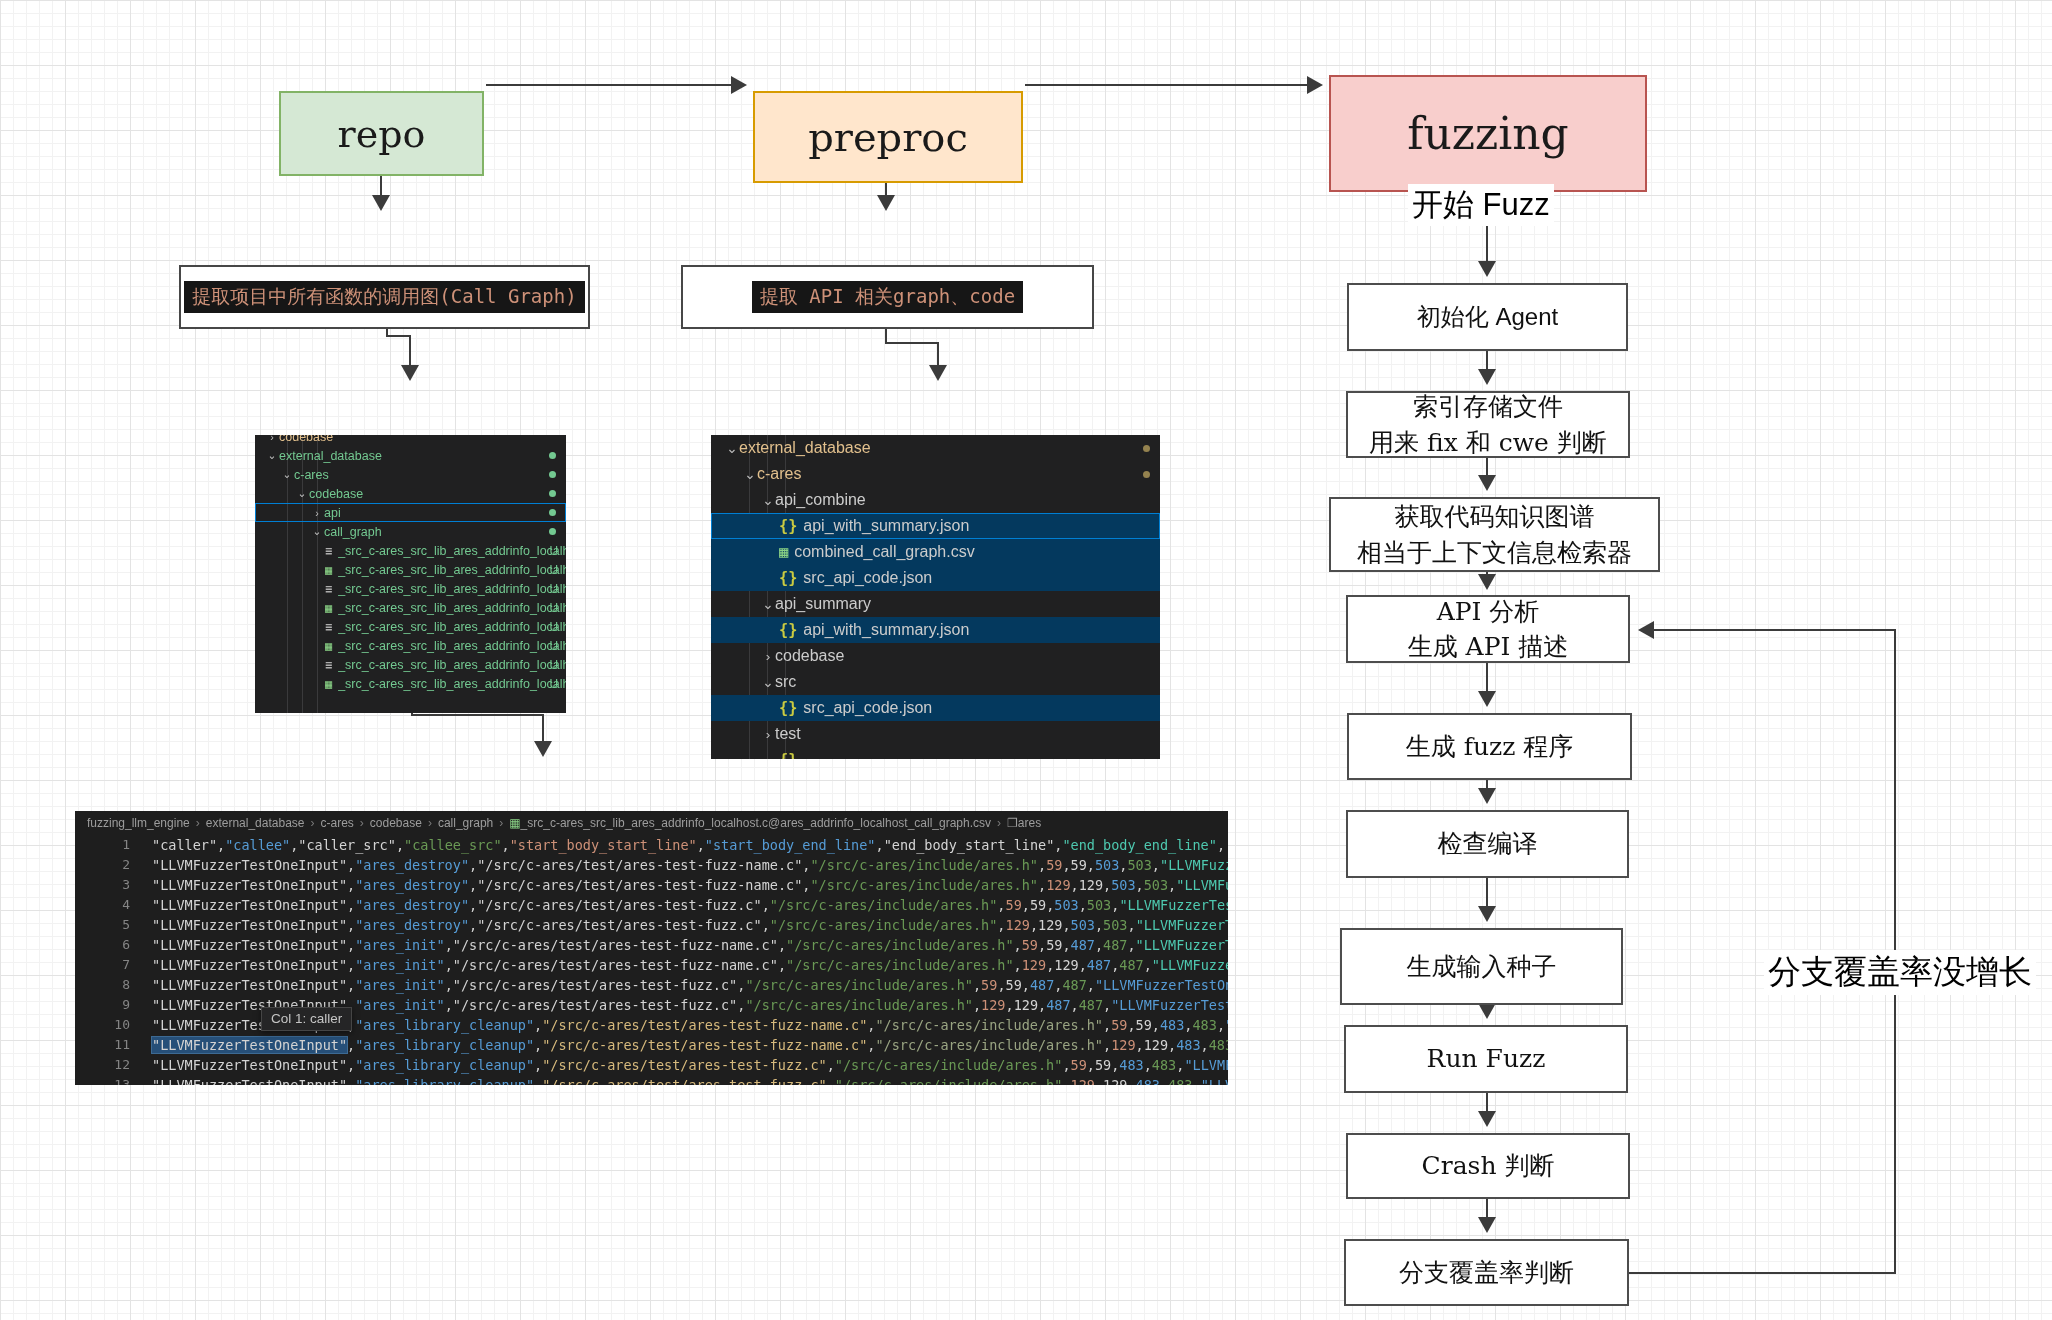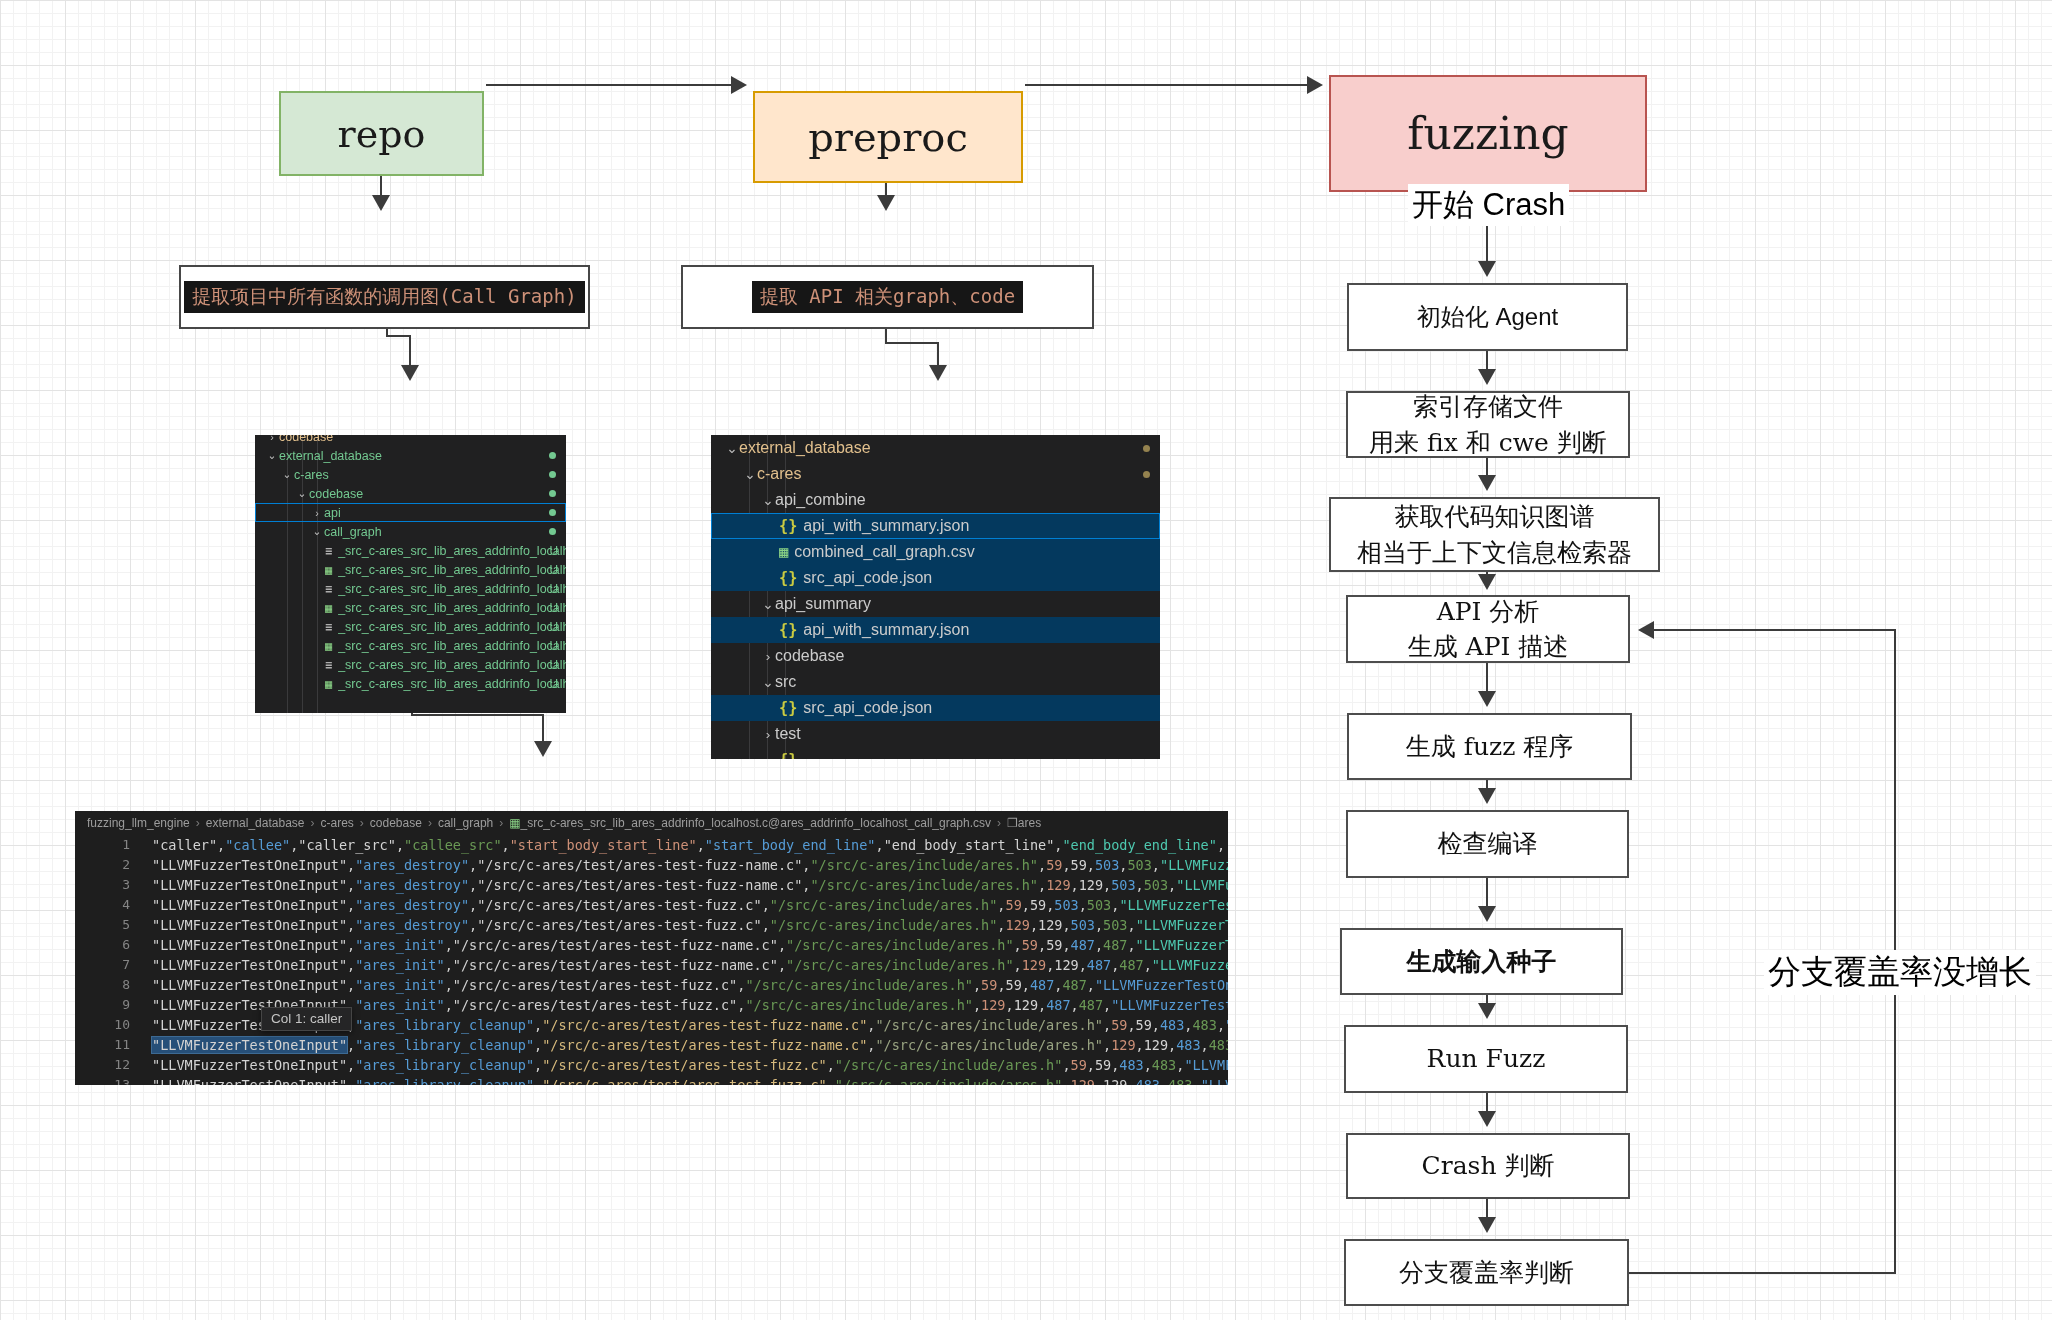--- a/index.html
+++ b/index.html
@@ -106,21 +106,21 @@
   <span>fuzzing</span>
 </div>
 
 <div class="abs note-box" id="note-left">
   <span class="note-strip">提取项目中所有函数的调用图(Call Graph)</span>
 </div>
 <div class="abs note-box" id="note-right">
   <span class="note-strip">提取 API 相关graph、code</span>
 </div>
 
-<div class="float-label" id="label-start-fuzz">开始 Crash</div>
+<div class="float-label" id="label-start-fuzz">开始 Fuzz</div>
 <div class="float-label" id="label-feedback">分支覆盖率没增长</div>
 
 <div id="flow-column">
     <div class="flow-box sans" style="left: 1347px; top: 283px; width: 281px; height: 68px;">
       <div>初始化 Agent</div>
     </div>
     <div class="flow-box" style="left: 1346px; top: 391px; width: 284px; height: 67px;">
       <div>索引存储文件</div>
       <div>用来 fix 和 cwe 判断</div>
     </div>
@@ -131,21 +131,21 @@
     <div class="flow-box" style="left: 1346px; top: 595px; width: 284px; height: 68px;">
       <div>API 分析</div>
       <div>生成 API 描述</div>
     </div>
     <div class="flow-box" style="left: 1347px; top: 713px; width: 285px; height: 67px;">
       <div>生成 fuzz 程序</div>
     </div>
     <div class="flow-box" style="left: 1346px; top: 810px; width: 283px; height: 68px; text-align: right;">
       <div>检查编译</div>
     </div>
-    <div class="flow-box" style="left: 1340px; top: 928px; width: 283px; height: 67px; font-weight: bold;">
+    <div class="flow-box" style="left: 1340px; top: 928px; width: 283px; height: 77px;">
       <div>生成输入种子</div>
     </div>
     <div class="flow-box" style="left: 1344px; top: 1025px; width: 284px; height: 68px;">
       <div>Run Fuzz</div>
     </div>
     <div class="flow-box" style="left: 1346px; top: 1133px; width: 284px; height: 66px;">
       <div>Crash 判断</div>
     </div>
     <div class="flow-box" style="left: 1344px; top: 1239px; width: 285px; height: 67px;">
       <div>分支覆盖率判断</div>

